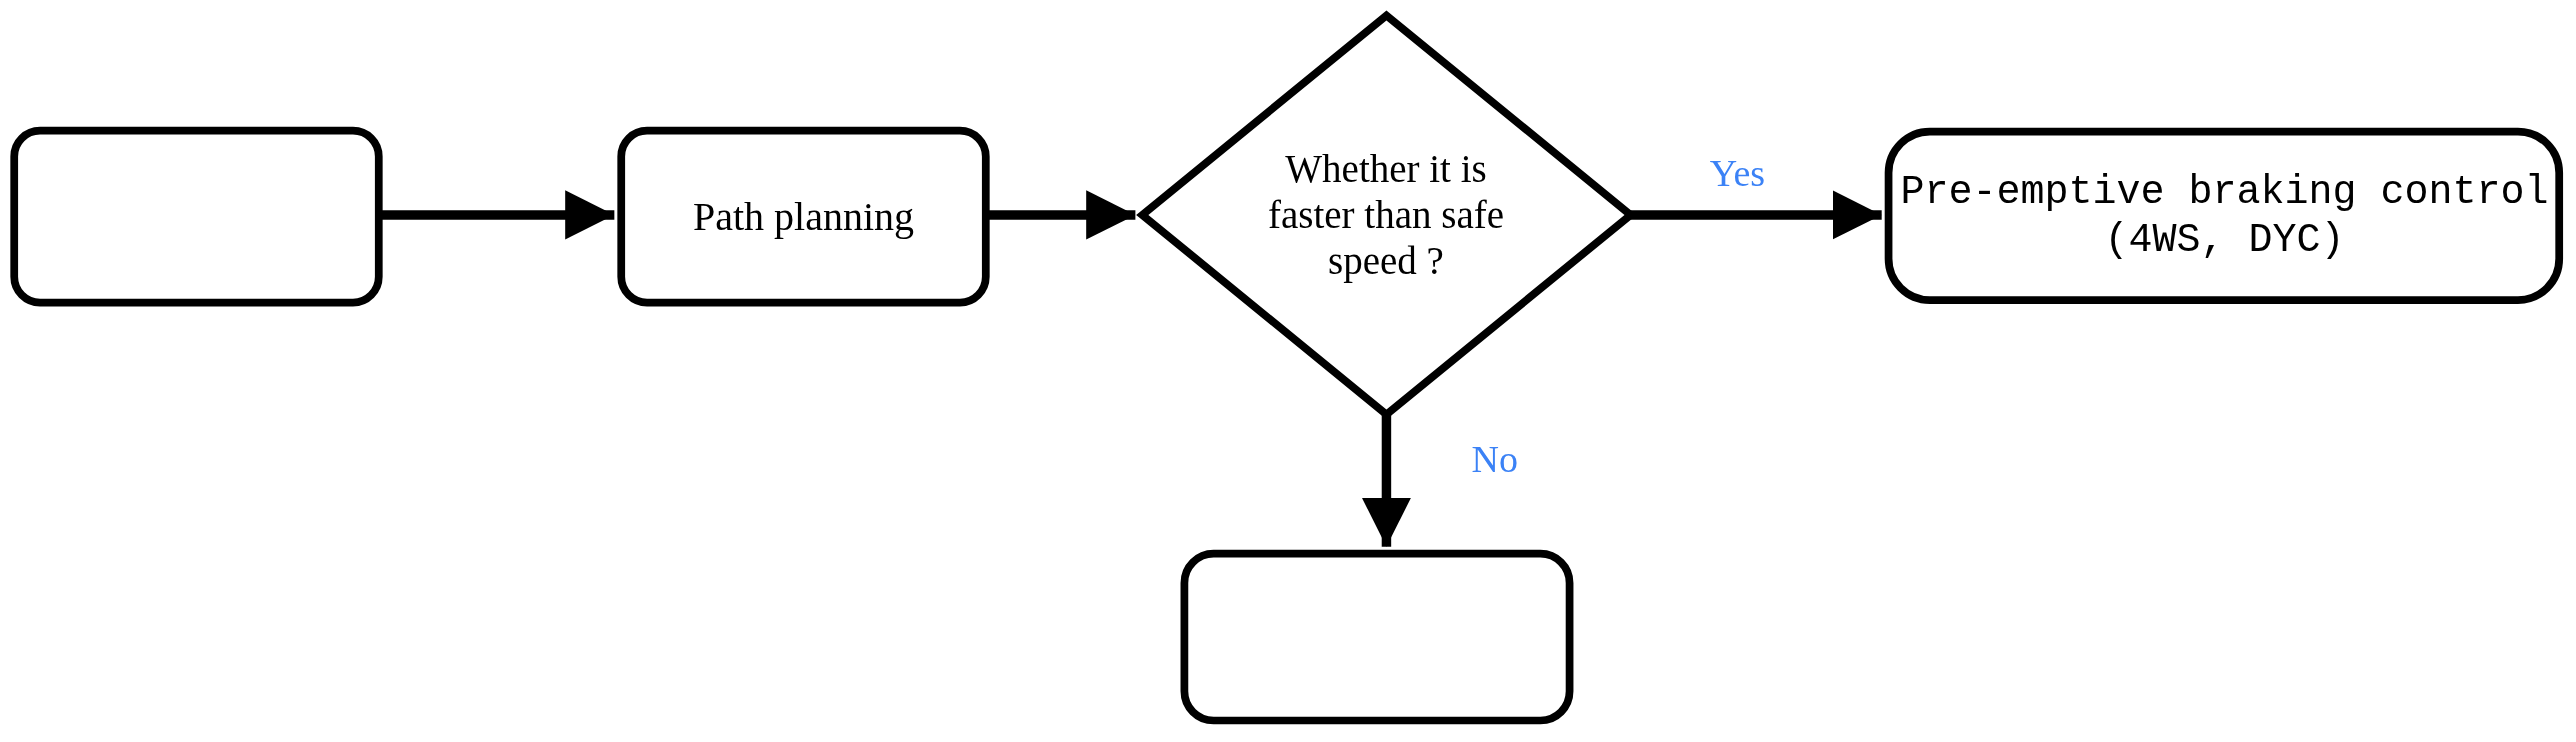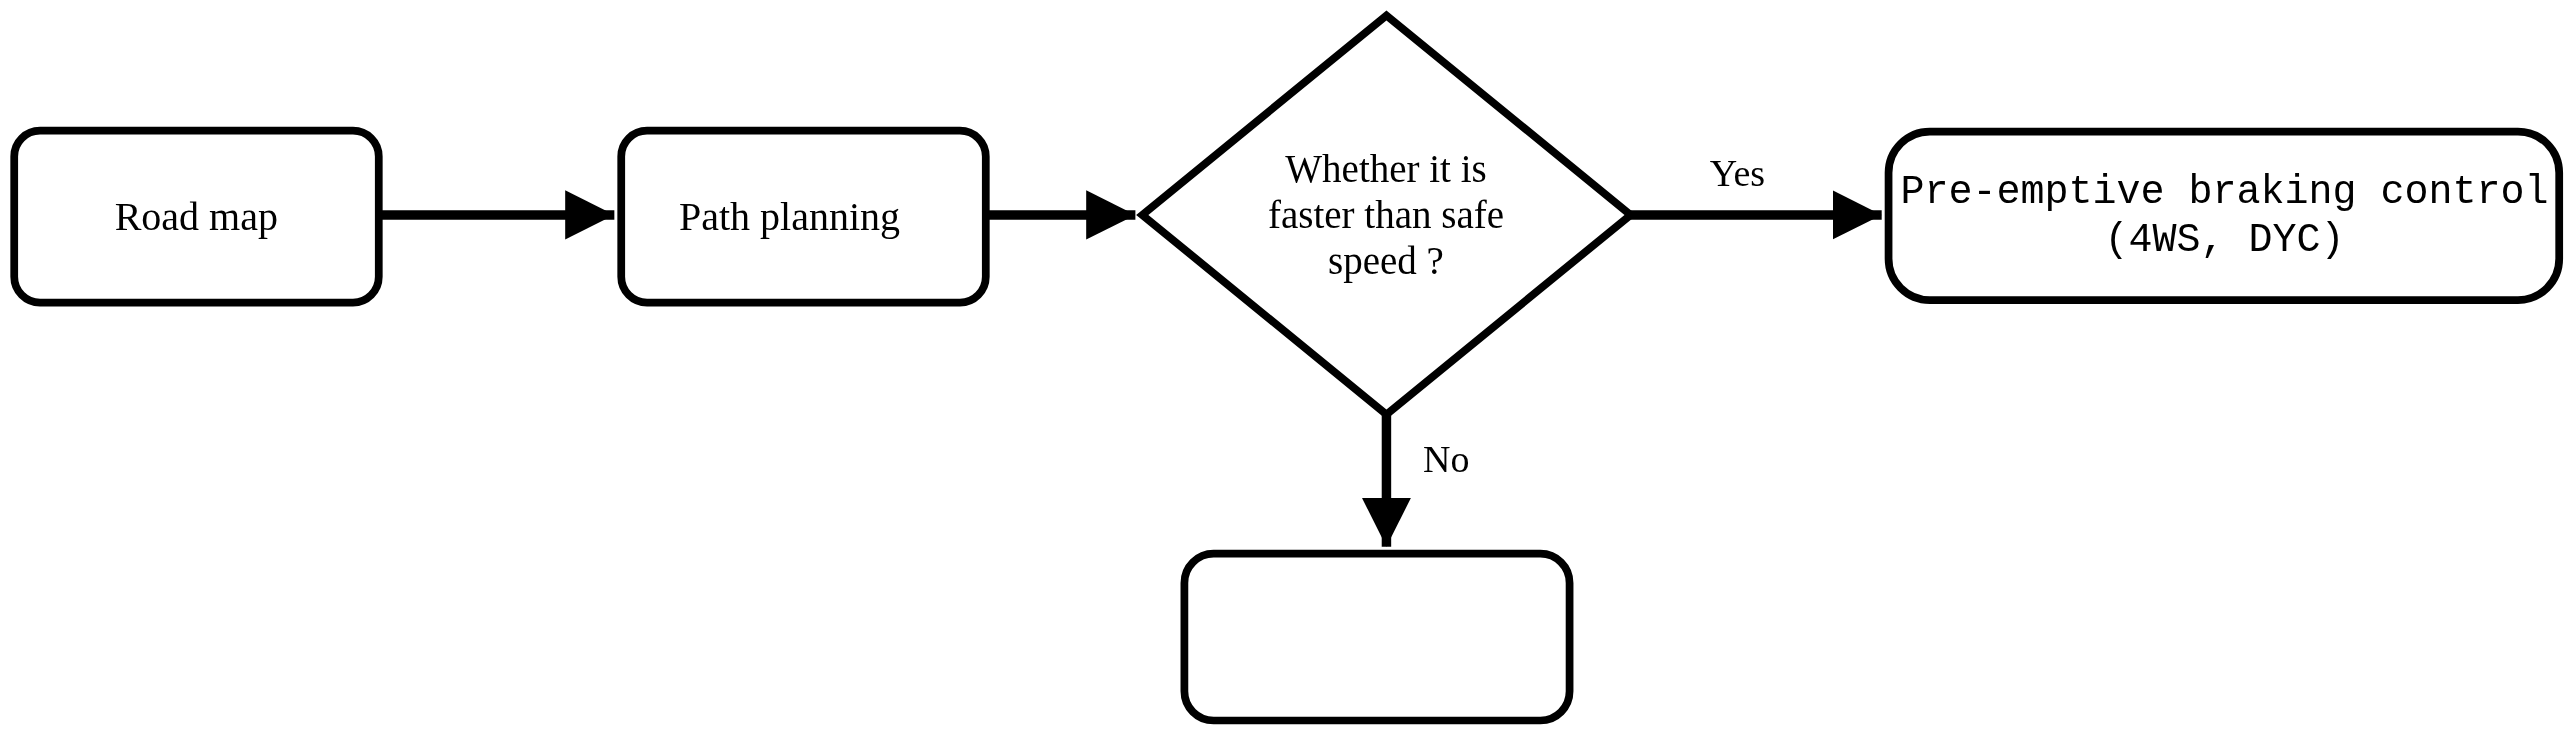--- a/index.html
+++ b/index.html
@@ -28,21 +28,21 @@
     align-items: center;
     justify-content: center;
     text-align: center;
     color: #000000;
     line-height: 1.18;
     white-space: pre-line;
     pointer-events: none;
   }
   .edge-label {
     position: absolute;
-    color: #000000;
+    color: #3b82f6;
     text-align: center;
     white-space: nowrap;
   }
   .fs-proc { font-size: 40px; }
   .fs-dec  { font-size: 39px; }
   .fs-edge { font-size: 38px; }
 </style>
 </head>
 <body>
 
@@ -67,30 +67,29 @@
 
     <line x1="440" y1="250" x2="714" y2="250" stroke="#000000" stroke-width="11" marker-end="url(#arrowRight)"></line>
 
     <line x1="1146" y1="250" x2="1320" y2="250" stroke="#000000" stroke-width="11" marker-end="url(#arrowRight)"></line>
 
     <line x1="1896" y1="250" x2="2188" y2="250" stroke="#000000" stroke-width="11" marker-end="url(#arrowRight)"></line>
 
     <line x1="1612" y1="482" x2="1612" y2="636" stroke="#000000" stroke-width="11" marker-end="url(#arrowRight)"></line>
   </svg>
 
-  <div class="node-label fs-proc" style="left:13.8px; top:131px; width:365px; height:172px;">Road map</div>
 
-  <div class="node-label fs-proc" style="left:607px; top:131px; width:365px; height:172px;">Path planning</div>
+  <div class="node-label fs-proc" style="left:621px; top:131px; width:365px; height:172px;">Path planning</div>
 
   <div class="node-label fs-dec" style="left:1159px; top:26px; width:454px; height:378px;">Whether it is
 faster than safe
 speed ?</div>
 
   <div class="node-label fs-proc" style="left:1889px; top:132px; width:671px; height:169px;font-family:Liberation Mono, monospace;">Pre-emptive braking control
 (4WS, DYC)</div>
 
 
   <div class="edge-label fs-edge" style="left:1690px; top:151px; width:95px;">Yes</div>
 
-  <div class="edge-label fs-edge" style="left:1423px; top:437px; width:95px; text-align:left;">No</div>
+  <div class="edge-label fs-edge" style="left:1423px; top:437px; width:95px; text-align:right;">No</div>
 
 </div>
 
 
 </body></html>

